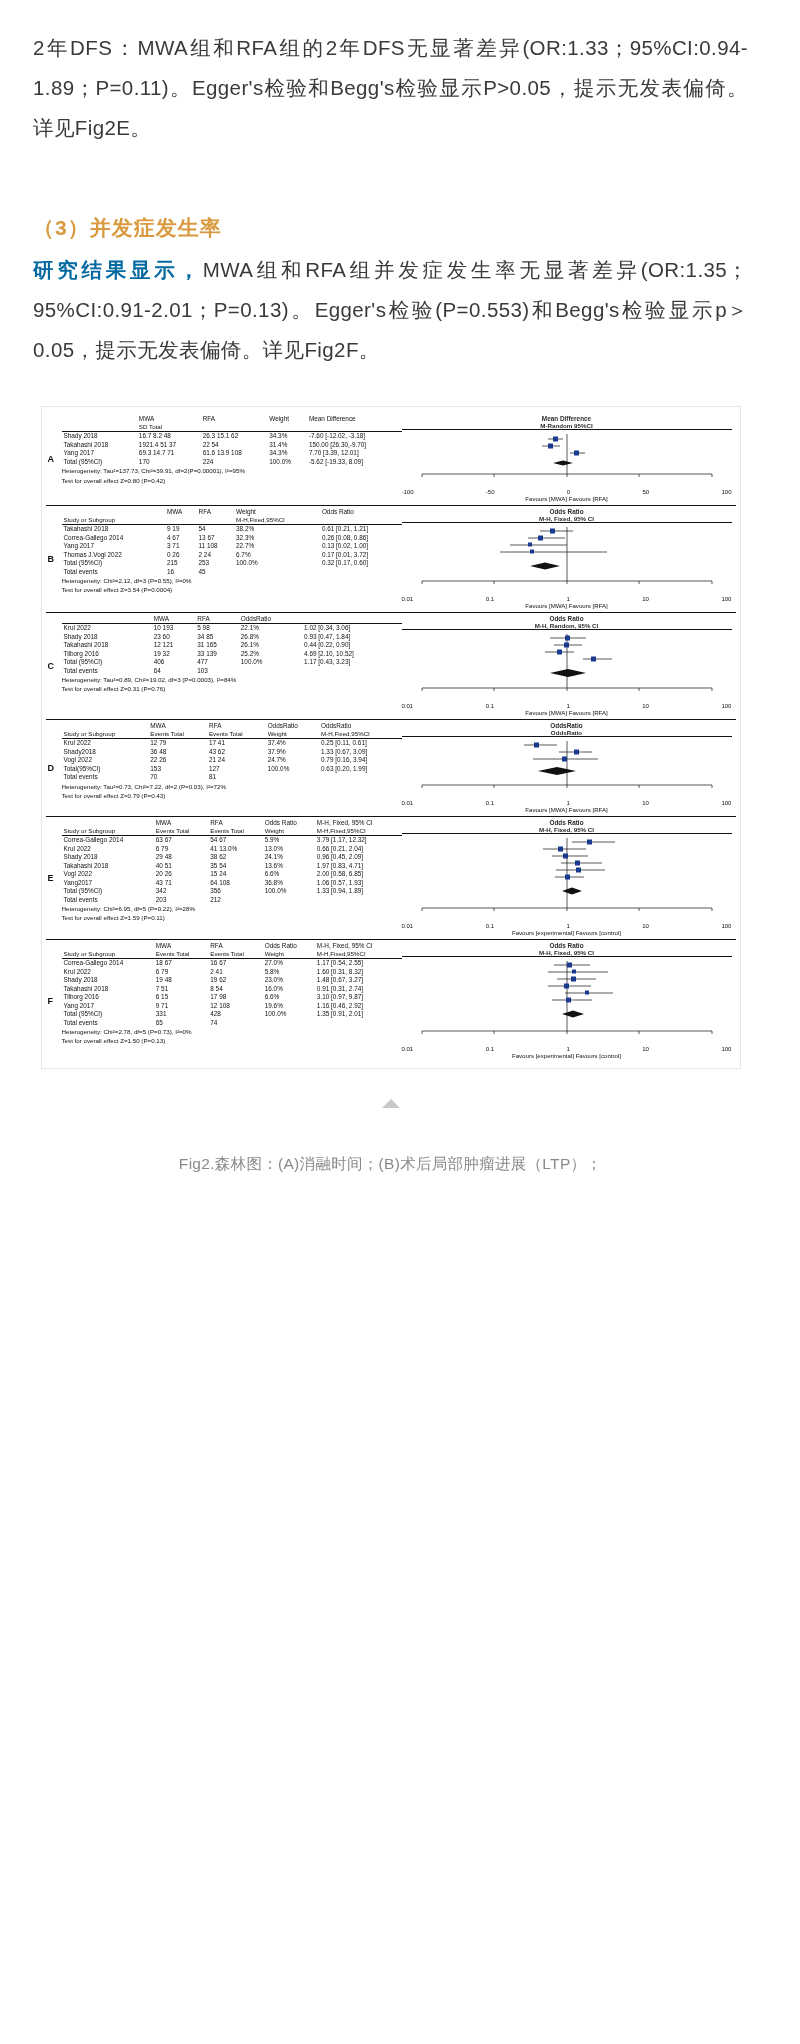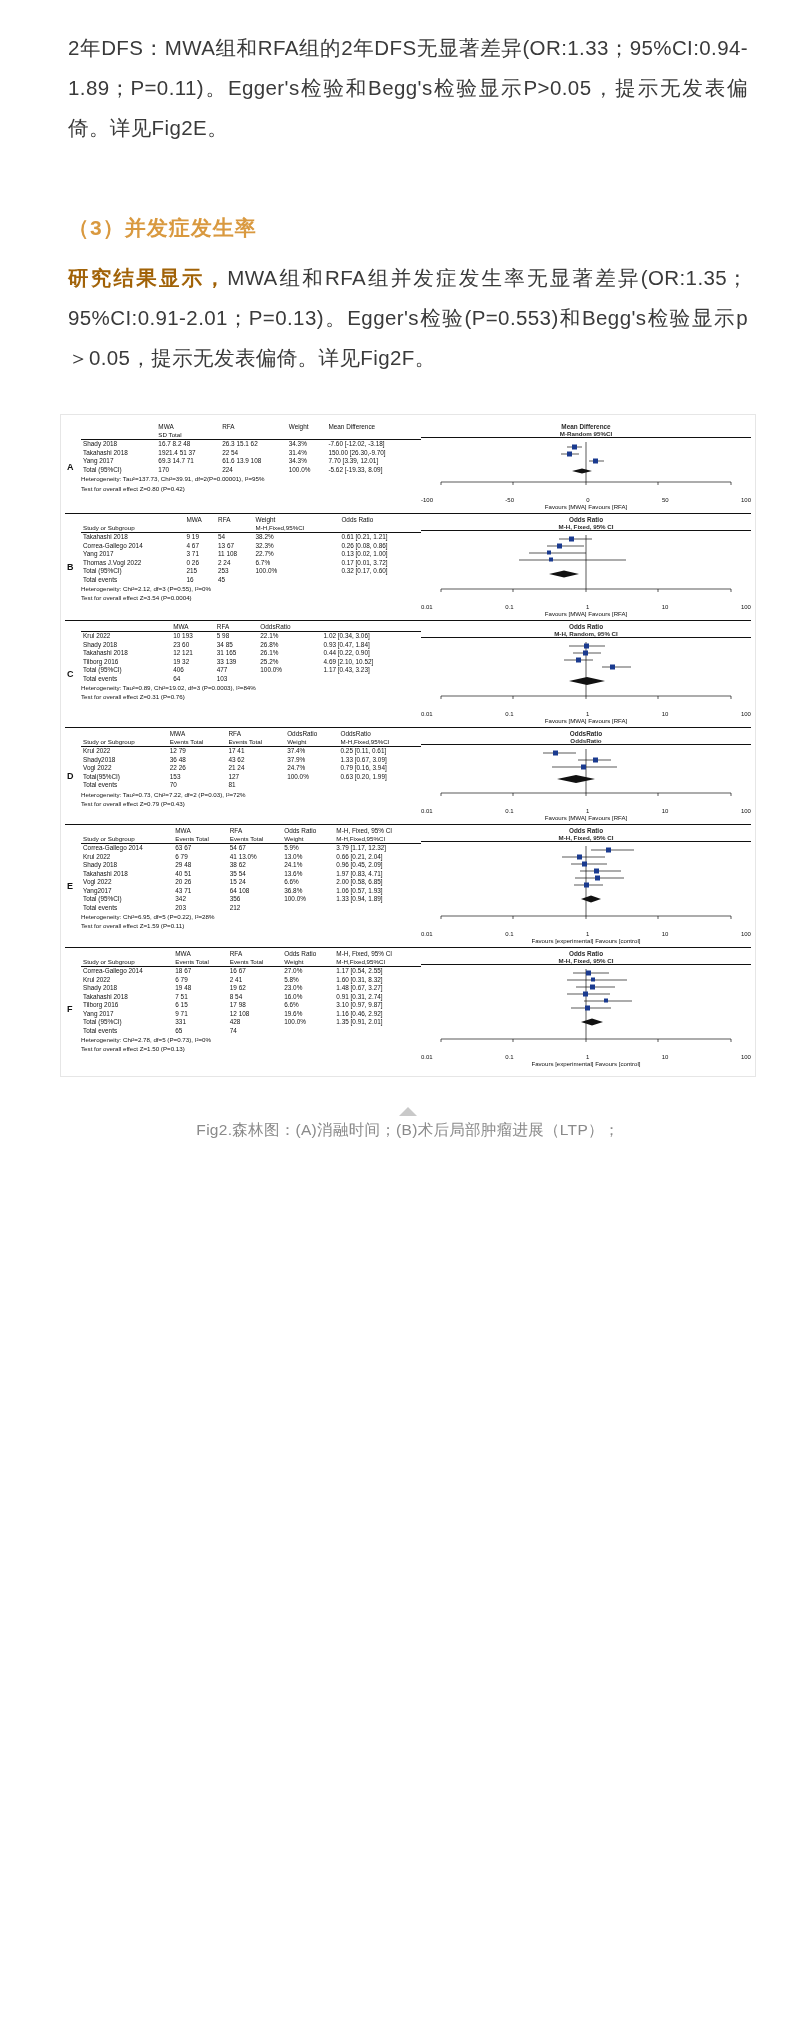--- a/index.html
+++ b/index.html
@@ -7,53 +7,54 @@
   body {
     width: 800px;
     min-height: 2044px;
     background: #ffffff;
     font-family: "Liberation Sans", sans-serif;
     color: #2b2b2b;
   }
   .page {
     width: 800px;
     min-height: 2044px;
-    padding: 28px 52px 0 68px;
+    padding: 28px 52px 0 33px;
     position: relative;
   }
   .para {
     font-size: 20.5px;
     line-height: 1.95;
     letter-spacing: 0.4px;
     text-align: justify;
     color: #3a3a3a;
     margin: 0 0 4px 0;
   }
   .spacer-lg { height: 62px; }
   .heading {
     font-size: 21px;
     font-weight: bold;
     color: #d9993f;
     letter-spacing: 1px;
-    margin: 0 0 16px 0;
-  }
-  .para-bold-lead { font-weight: bold; color: #a16207; }
+    margin: 0 0 8px 0;
+  }
+  .para-bold-lead { font-weight: bold; color: #0369a1; }
   .figure-wrap {
     margin-top: 36px;
     width: 100%;
     display: flex;
     justify-content: center;
   }
   .figure {
     width: 700px;
     background: #ffffff;
     border: 1px solid #e6e6e6;
     padding: 6px 4px 6px 4px;
   }
   .fig-caption {
+    margin-top: 42px;
     text-align: center;
     font-size: 15.5px;
     line-height: 1.85;
     color: #8a8a8a;
     letter-spacing: 0.3px;
     padding-bottom: 26px;
   }
   .arrow-up {
     margin: 30px auto 0 auto;
     width: 0; height: 0;

